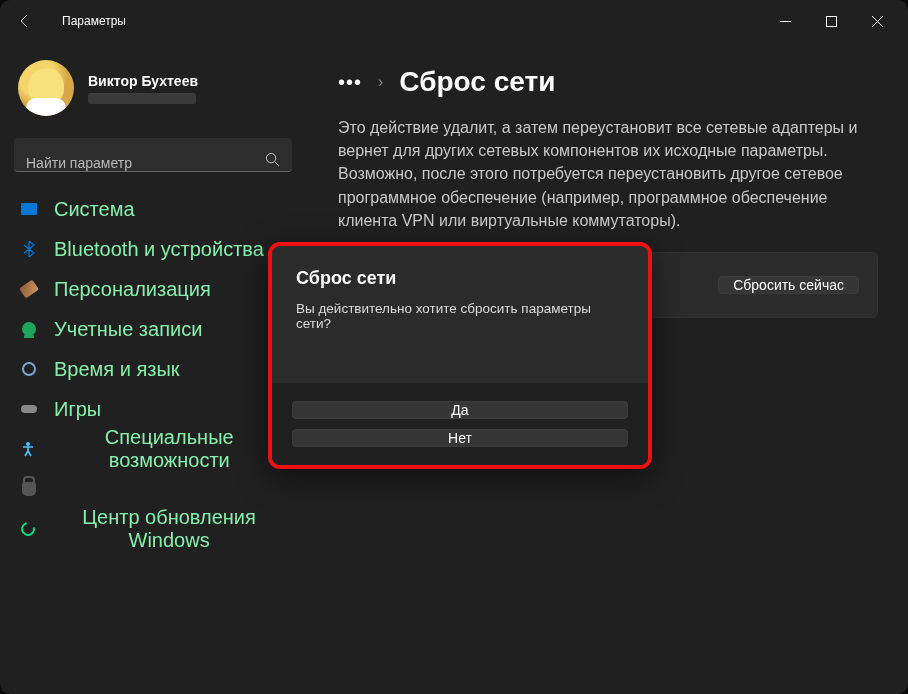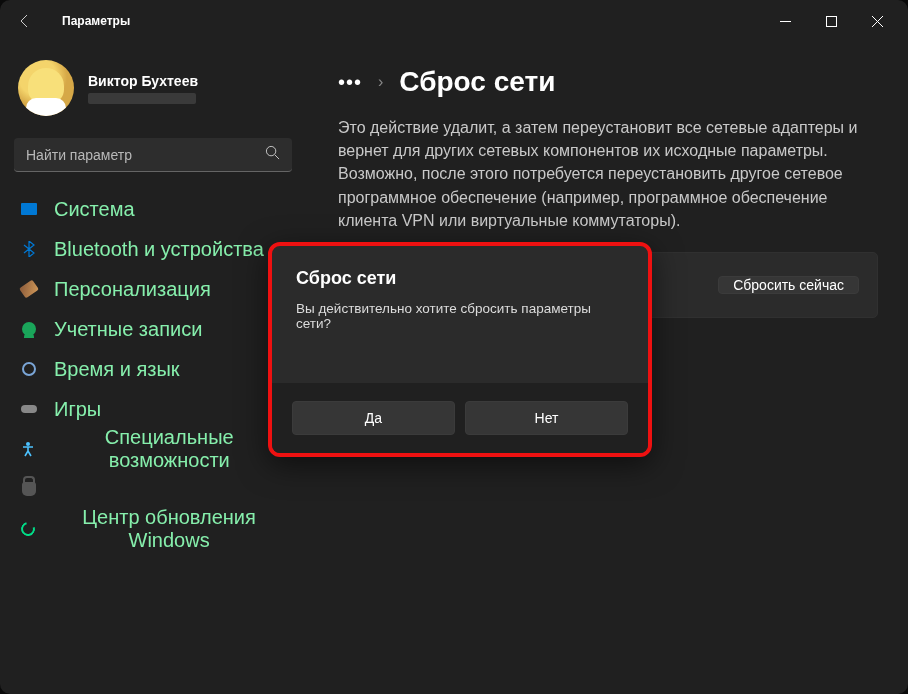--- a/index.html
+++ b/index.html
@@ -1,55 +1,55 @@
 <!DOCTYPE html>
 <html><head>
 <meta charset="utf-8">
 <style>
 * { margin: 0; padding: 0; box-sizing: border-box; font-family: "Segoe UI", Arial, sans-serif; }
 body { background: #0a0a0a; width: 908px; height: 694px; overflow: hidden; }
 .window { width: 908px; height: 694px; background: #202020; border-radius: 10px; position: relative; }
 .titlebar { height: 42px; display: flex; align-items: center; padding: 0 8px; }
 .back-btn { width: 34px; height: 34px; display: flex; align-items: center; justify-content: center; cursor: pointer; }
 .back-btn svg { stroke: #ccc; stroke-width: 1; fill: none; }
-.title { color: #fff; font-size: 12px; margin-left: 20px; font-weight: bold; }
+.title { color: #fff; font-size: 12px; margin-left: 20px; }
 .win-ctrl { margin-left: auto; display: flex; }
 .win-btn { width: 46px; height: 34px; display: flex; align-items: center; justify-content: center; cursor: pointer; }
 .win-btn svg { stroke: #fff; stroke-width: 1; fill: none; }
 .content { display: flex; height: calc(100% - 42px); }
 .sidebar { width: 302px; padding: 10px 4px 10px 8px; }
 .user { display: flex; align-items: center; padding: 8px 10px 12px 10px; margin-bottom: 10px; }
 .avatar { width: 56px; height: 56px; border-radius: 50%; background: radial-gradient(circle at 35% 30%, #f4d46b 0%, #f4d46b 35%, #d6a847 55%); margin-right: 14px; position: relative; overflow: hidden; }
 .avatar::before { content: ""; position: absolute; width: 36px; height: 36px; background: #f8e07a; border-radius: 50% 50% 40% 40%; top: 8px; left: 10px; }
 .avatar::after { content: ""; position: absolute; width: 40px; height: 22px; background: #fff; bottom: -4px; left: 8px; border-radius: 10px 10px 0 0; }
 .user-text { display: flex; flex-direction: column; justify-content: flex-end; }
 .user-name { color: #fff; font-size: 14px; font-weight: 600; }
 .user-email { color: #5a5a5a; font-size: 12px; background: #3a3a3a; border-radius: 2px; height: 11px; width: 108px; margin-top: 4px; }
-.search { margin: 6px 6px 18px 6px; background: #2d2d2d; border-radius: 4px; height: 34px; display: flex; align-items: center; padding: 0 12px; border-bottom: 1px solid #656565; }
+.search { margin: 6px 6px 18px 6px; background: #2d2d2d; border-radius: 4px; height: 34px; display: flex; align-items: flex-end; padding: 0 12px; border-bottom: 1px solid #656565; }
 .search input { background: transparent; border: none; outline: none; color: #ccc; font-size: 14px; flex: 1; }
 .search input::placeholder { color: #b8b8b8; }
 .search-icon { color: #ccc; }
 .nav { display: flex; flex-direction: column; gap: 2px; }
 .nav-item { display: flex; align-items: center; height: 38px; padding: 0 12px; border-radius: 5px; cursor: pointer; color: #86efac; font-size: 20px; position: relative; text-align: center; }
 .nav-item.active { background: #2d2d2d; }
 .nav-item.active::before { content: ""; position: absolute; left: 0; top: 10px; bottom: 10px; width: 3px; background: #4cc2ff; border-radius: 2px; }
 .nav-icon { width: 18px; height: 18px; margin-right: 16px; display: flex; align-items: center; justify-content: center; }
 .main { flex: 1; padding: 24px 30px 0 36px; }
 .breadcrumb { display: flex; align-items: center; gap: 16px; margin-bottom: 18px; }
 .bc-ell { color: #fff; font-size: 20px; letter-spacing: 1px; }
 .bc-sep { color: #888; font-size: 16px; }
 .bc-title { color: #fff; font-size: 28px; font-weight: 600; }
 .desc { color: #c9c9c9; font-size: 16px; line-height: 1.45; margin-bottom: 20px; }
 .reset-row { background: #2b2b2b; border: 1px solid #303030; border-radius: 5px; height: 66px; display: flex; align-items: center; justify-content: flex-end; padding: 0 18px; }
 .reset-btn { background: #363636; color: #fff; font-size: 14px; padding: 0 14px; border: 1px solid #3b3b3b; border-radius: 4px; cursor: pointer; }
 .dialog-wrap { position: absolute; left: 268px; top: 242px; width: 384px; border: 4px solid #e11; border-radius: 12px; background: #2b2b2b; z-index: 50; box-shadow: 0 8px 30px rgba(0,0,0,.55); }
 .dialog-body { padding: 22px 24px 52px 24px; }
 .dlg-title { color: #fff; font-size: 18px; font-weight: 600; margin-bottom: 12px; }
 .dlg-msg { color: #dcdcdc; font-size: 13.5px; }
-.dialog-btns { background: #202020; padding: 18px 20px; display: flex; gap: 10px; border-radius: 0 0 8px 8px; }
+.dialog-btns { background: #202020; padding: 18px 20px; display: flex; gap: 10px; border-radius: 0 0 8px 8px; flex-direction: column; }
 .dlg-btn { flex: 1; background: #363636; color: #fff; font-size: 14px; height: 34px; border: 1px solid #3b3b3b; border-radius: 4px; cursor: pointer; }
 .ic-system { width:16px; height:12px; background:#0078d4; border-radius:1px; display:inline-block; position:relative; }
 .ic-bt { color:#0078d4; font-size:14px; }
 .ic-wifi svg { stroke:#4cc2ff; fill:#4cc2ff; }
 .ic-pers { width:16px; height:12px; background:linear-gradient(135deg,#8a5a3a,#d09858); border-radius:2px; transform:rotate(-35deg); }
 .ic-apps { display:grid; grid-template-columns:7px 7px; grid-template-rows:7px 7px; gap:2px; }
 .ic-apps span { background:#888; border-radius:1px; }
 .ic-apps span:nth-child(1){background:#4cc2ff;} .ic-apps span:nth-child(3){background:#9a9;}
 .ic-acct { width:14px; height:14px; border-radius:50%; background:#1aa55a; position:relative; }
 .ic-acct::after{content:"";position:absolute;width:10px;height:6px;background:#1aa55a;border-radius:5px 5px 0 0;top:10px;left:2px;}

